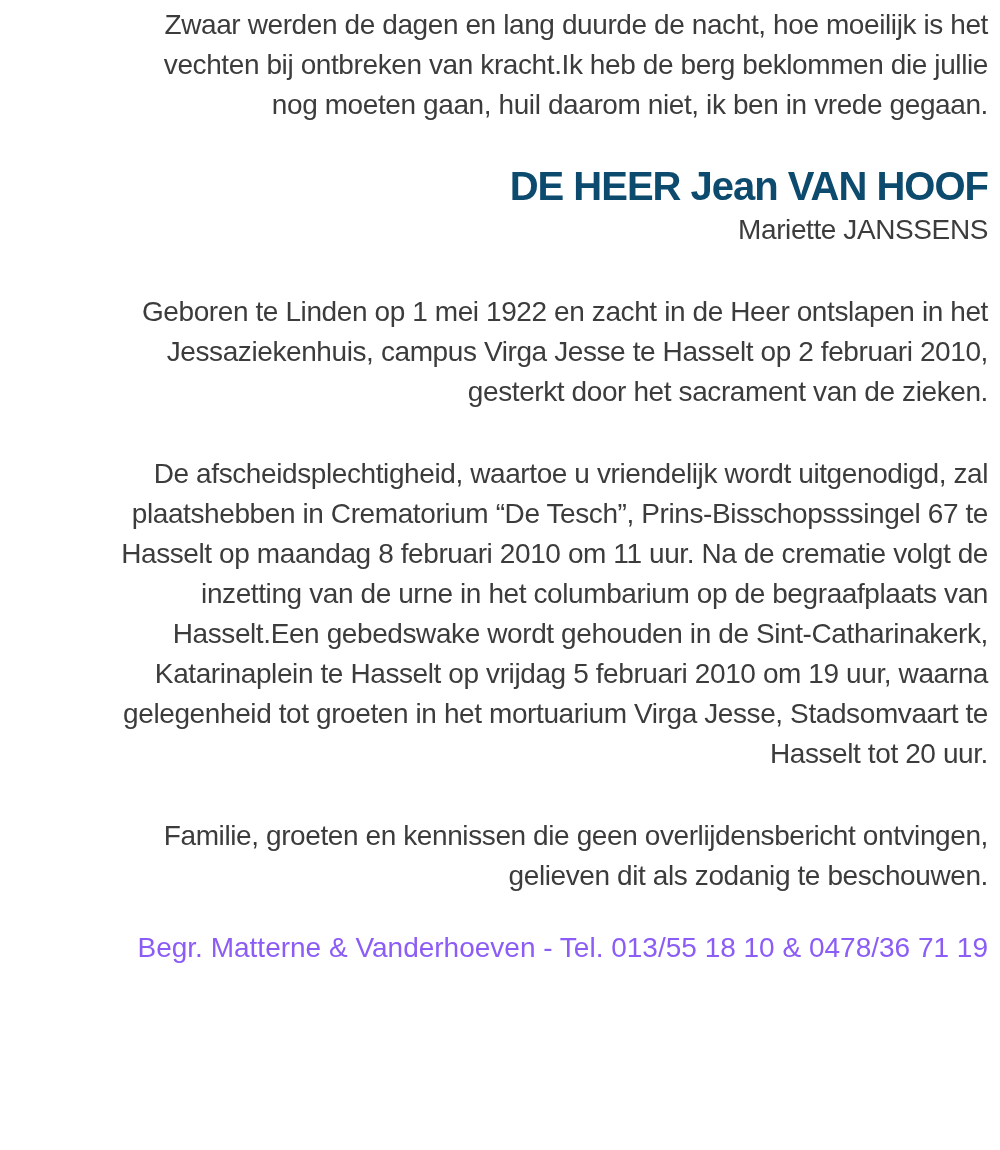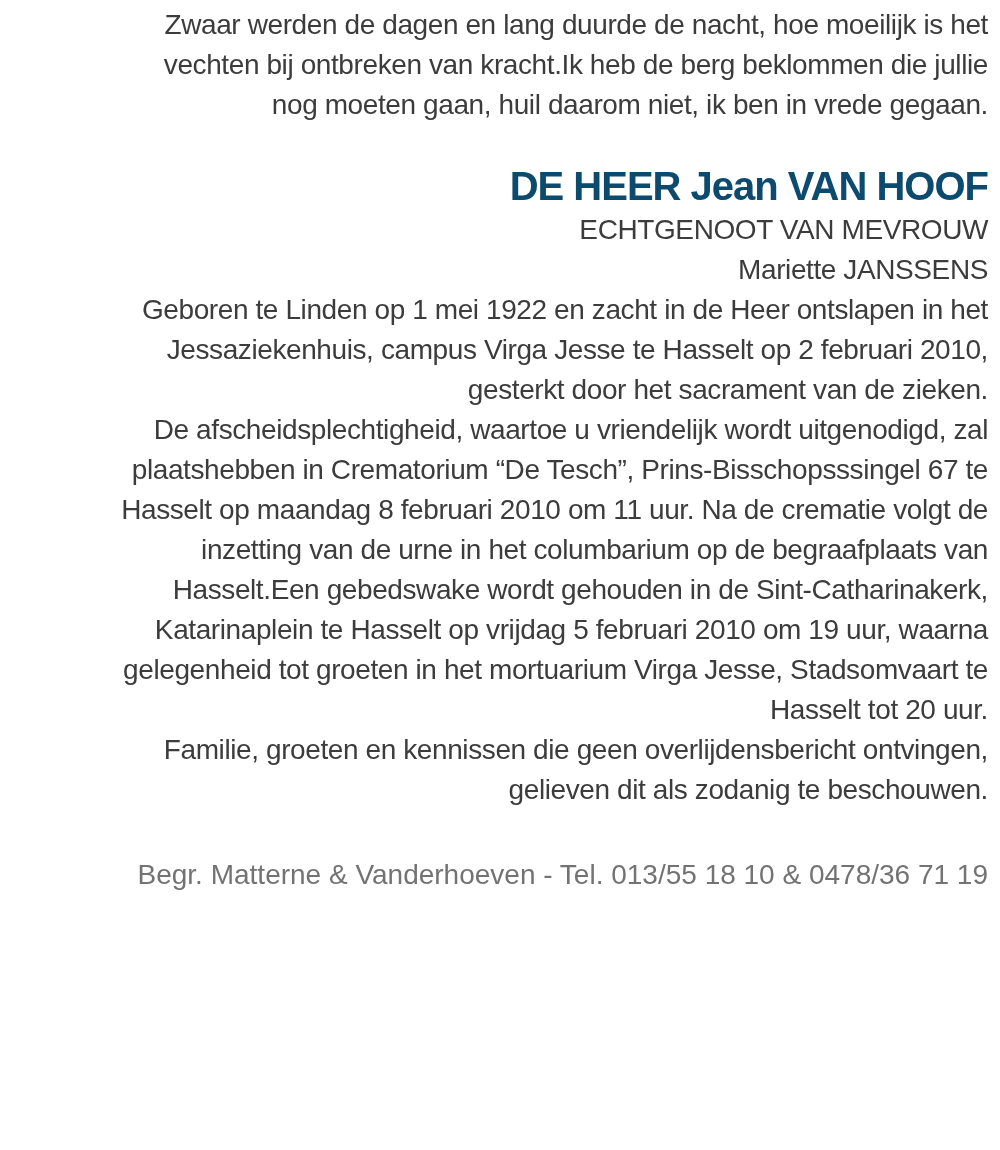--- a/index.html
+++ b/index.html
@@ -21,20 +21,21 @@
 
   p.body-text {
     font-size: 28px;
     line-height: 40px;
     letter-spacing: -0.4px;
     white-space: pre-line;
     color: #3c3c3c;
   }
 
   .block-gap {
+    margin-top: 42px;
   }
 
   h1.deceased {
     font-size: 40px;
     line-height: 48px;
     font-weight: bold;
     letter-spacing: -1px;
     color: #0c4a6e;
     margin-top: 37px;
   }
@@ -43,36 +44,35 @@
     font-size: 28px;
     line-height: 40px;
     letter-spacing: -0.4px;
     color: #3c3c3c;
   }
 
   footer.funeral-home {
     font-size: 28px;
     line-height: 40px;
     letter-spacing: 0px;
-    color: #737373;
-    margin-top: 45px;
+    color: #8b5cf6;
+    margin-top: 32px;
   }
 </style>
 </head>
 <body>
 
 <main class="doc">
 
   <p class="body-text">Zwaar werden de dagen en lang duurde de nacht, hoe moeilijk is het
 vechten bij ontbreken van kracht.Ik heb de berg beklommen die jullie
 nog moeten gaan, huil daarom niet, ik ben in vrede gegaan.</p>
 
   <header>
     <h1 class="deceased">DE HEER Jean VAN HOOF</h1>
-    <p class="sub-line">ECHTGENOOT VAN MEVROUW</p>
     <p class="sub-line">Mariette JANSSENS</p>
   </header>
 
   <p class="body-text block-gap">Geboren te Linden op 1 mei 1922 en zacht in de Heer ontslapen in het
 Jessaziekenhuis, campus Virga Jesse te Hasselt op 2 februari 2010,
 gesterkt door het sacrament van de zieken.</p>
 
   <p class="body-text block-gap">De afscheidsplechtigheid, waartoe u vriendelijk wordt uitgenodigd, zal
 plaatshebben in Crematorium “De Tesch”, Prins-Bisschopsssingel 67 te
 Hasselt op maandag 8 februari 2010 om 11 uur. Na de crematie volgt de

